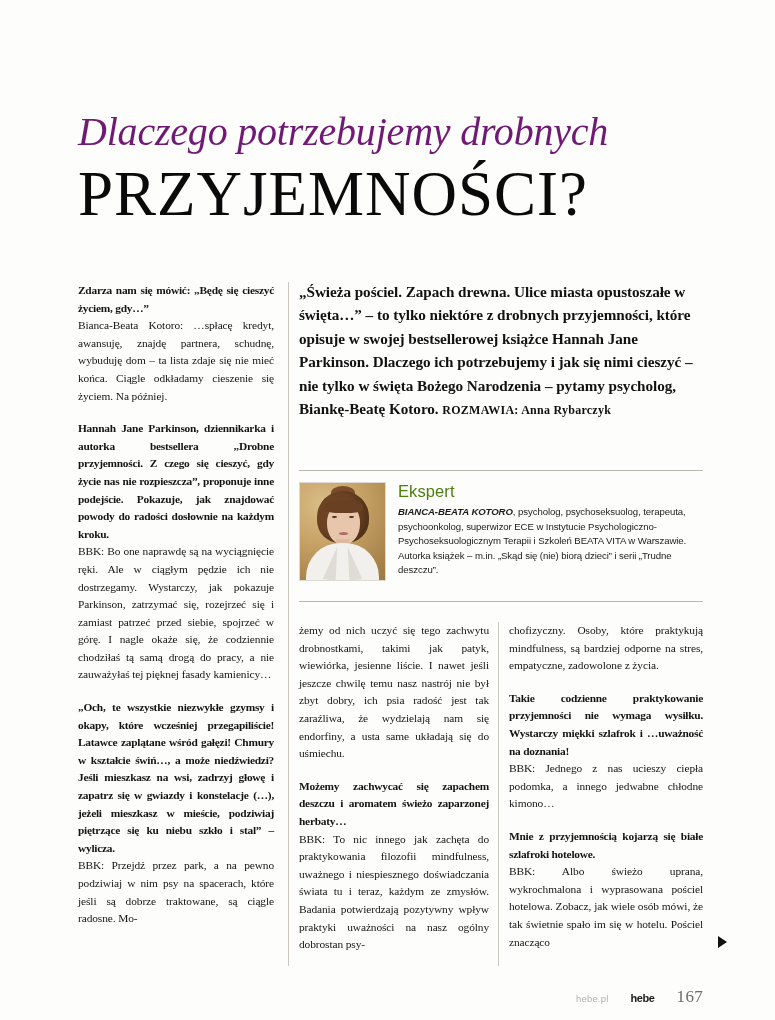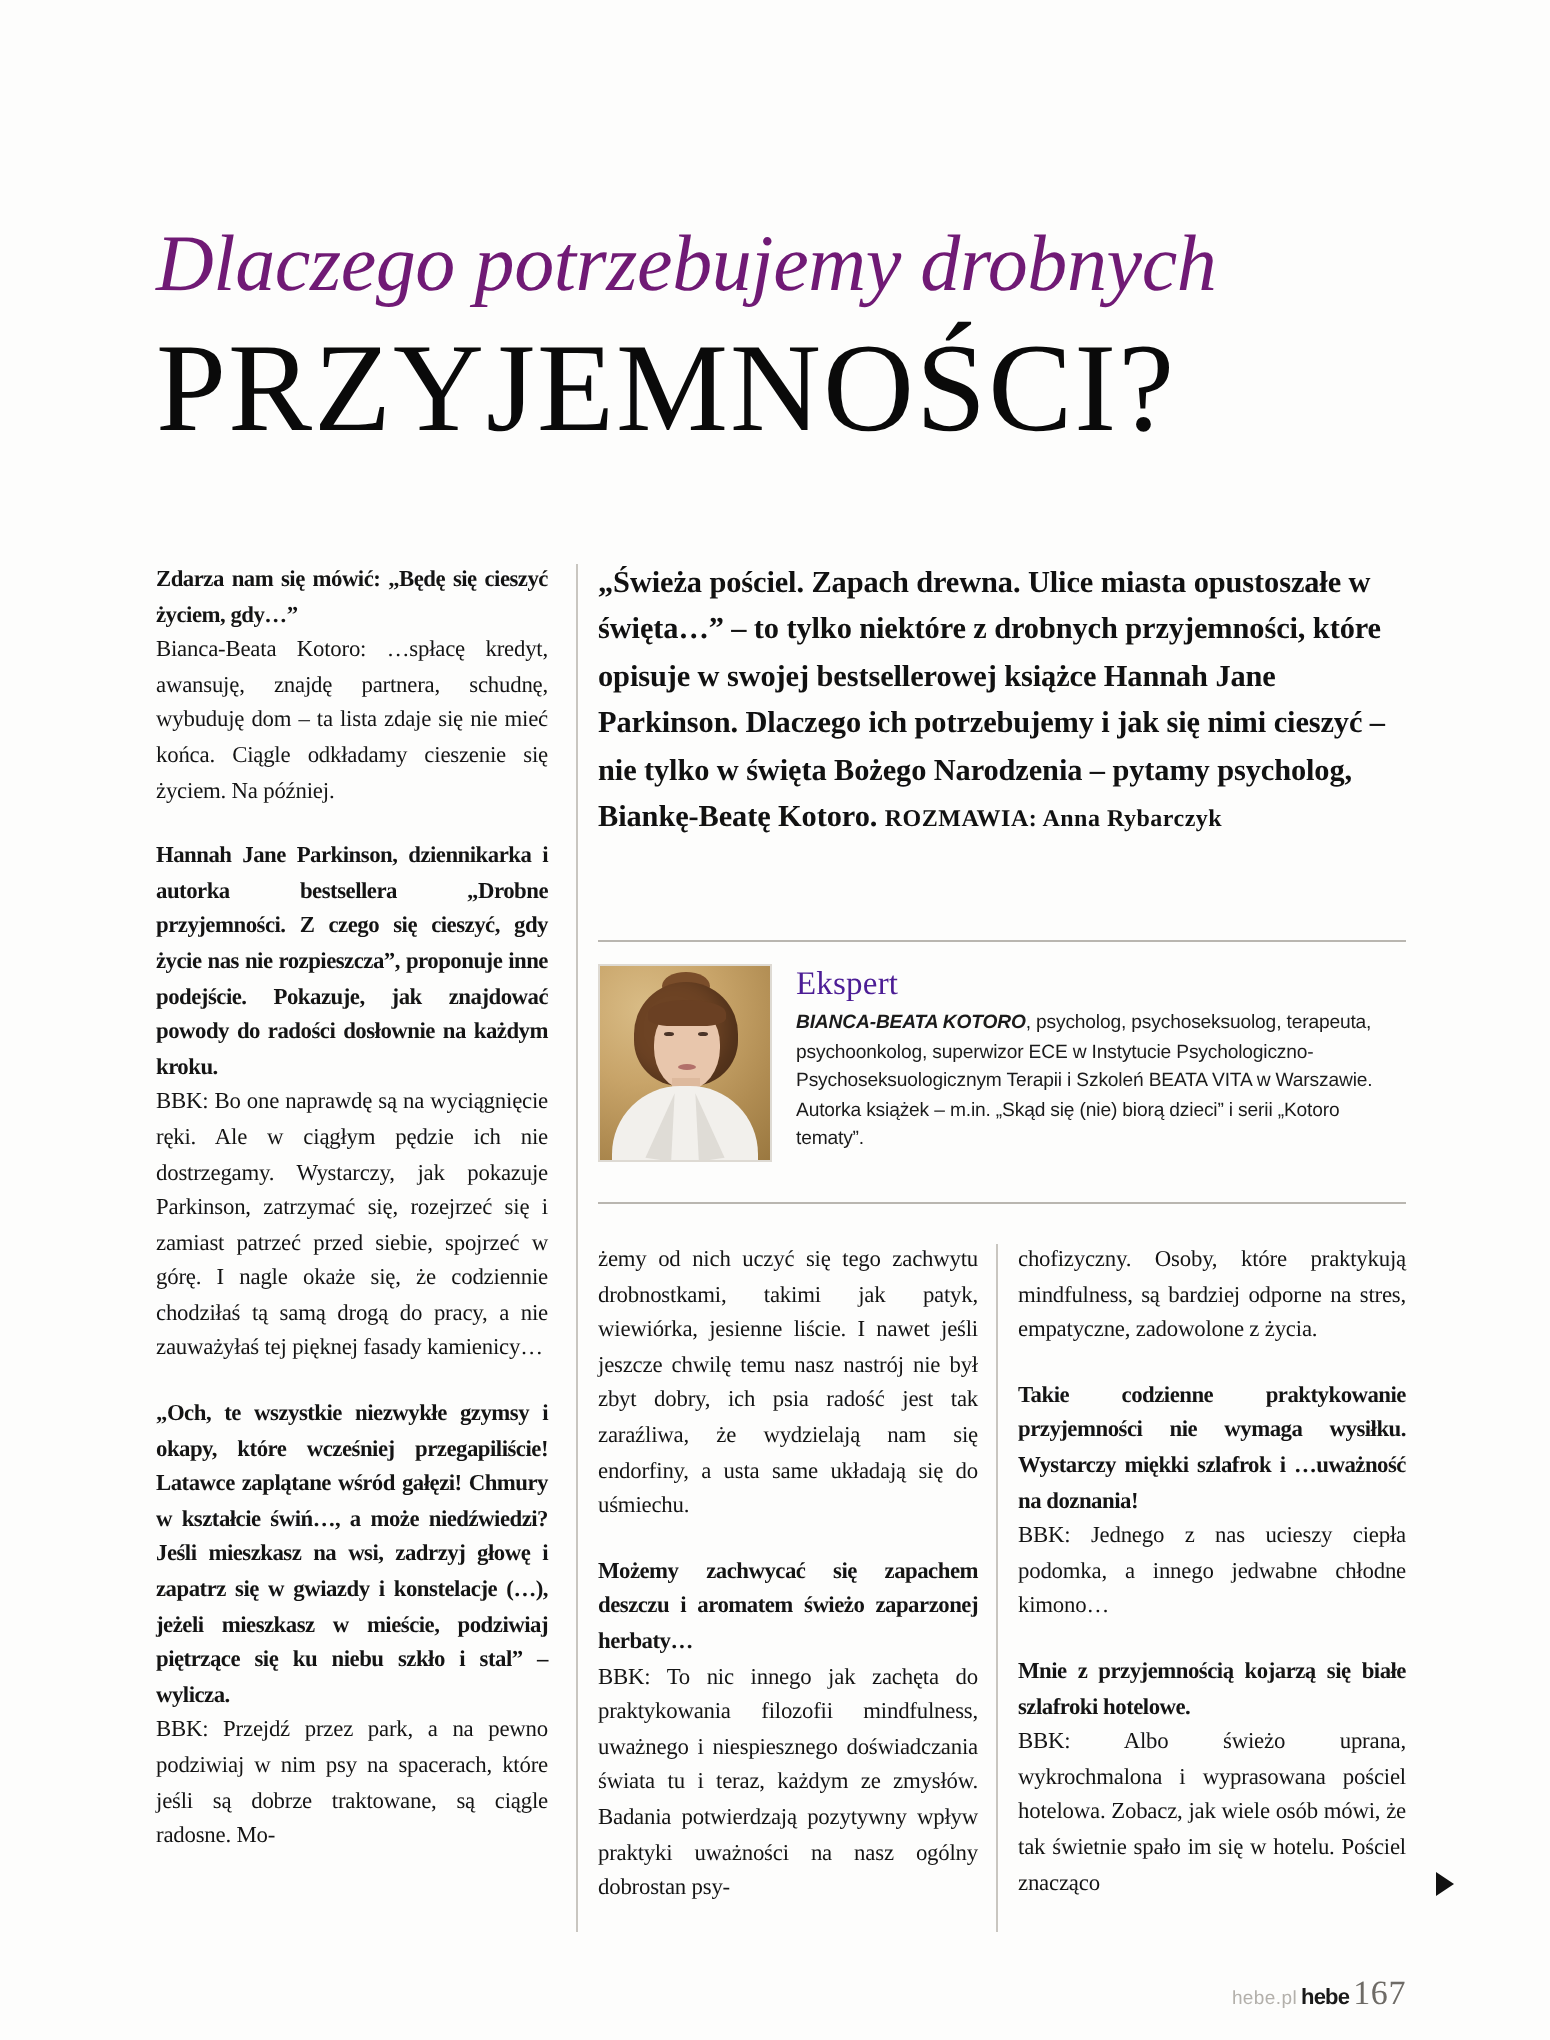--- a/index.html
+++ b/index.html
@@ -202,25 +202,25 @@
   }
   .ph-neck {
     position: absolute;
     left: 36px; bottom: 29px;
     width: 14px; height: 12px;
     background: #ddb99d;
   }
 
   .expert-text { flex: 1 1 auto; padding-top: 0px; }
   .expert-title {
-    font-family: Liberation Serif, serif;
+    font-family: Liberation Sans, sans-serif;
     font-weight: 400;
     font-size: 16.5px;
     line-height: 19px;
-    color: #4c1d95;
+    color: #4d7c0f;
     letter-spacing: 0.1px;
     margin-bottom: 4px;
   }
   .expert-body {
     font-family: "Liberation Sans", sans-serif;
     font-size: 9.6px;
     line-height: 14.6px;
     color: #1b1b1b;
     letter-spacing: -0.08px;
   }
@@ -244,21 +244,21 @@
   #col2 { left: 299px; width: 190px; }
   #col3 { left: 509px; width: 194px; }
 
   
   .footer {
     position: absolute;
     right: 72px;
     bottom: 13px;
     display: flex;
     align-items: baseline;
-    gap: 2px;
+    gap: 22px;
   }
   .footer-site {
     font-family: "Liberation Sans", sans-serif;
     font-size: 9.5px;
     color: #b3b0ab;
     letter-spacing: 0.2px;
   }
   .footer-brand {
     font-family: "Liberation Sans", sans-serif;
     font-weight: 700;
@@ -324,21 +324,21 @@
         <div class="ph-eye-l"></div>
         <div class="ph-eye-r"></div>
         <div class="ph-mouth"></div>
         <div class="ph-neck"></div>
         <div class="ph-body"></div>
         <div class="ph-lapel-l"></div>
         <div class="ph-lapel-r"></div>
       </div>
       <div class="expert-text">
         <div class="expert-title">Ekspert</div>
-        <div class="expert-body"><b>BIANCA-BEATA KOTORO</b><span>, psycholog, psychoseksuolog, terapeuta, psychoonkolog, superwizor ECE w Instytucie Psychologiczno-Psychoseksuologicznym Terapii i Szkoleń BEATA VITA w Warszawie. Autorka książek – m.in. „Skąd się (nie) biorą dzieci” i serii „Kotoro tematy”.</span></div>
+        <div class="expert-body"><b>BIANCA-BEATA KOTORO</b><span>, psycholog, psychoseksuolog, terapeuta, psychoonkolog, superwizor ECE w Instytucie Psychologiczno-Psychoseksuologicznym Terapii i Szkoleń BEATA VITA w Warszawie. Autorka książek – m.in. „Skąd się (nie) biorą dzieci” i serii „Trudne deszczu”.</span></div>
       </div>
     </div>
   </div>
 
   <div class="hrule" style="left:299px; top:601px; width:404px;"></div>
 
   <div class="lower" id="col2">
     <p class="a">żemy od nich uczyć się tego zachwytu drobnostkami, takimi jak patyk, wiewiórka, jesienne liście. I nawet jeśli jeszcze chwilę temu nasz nastrój nie był zbyt dobry, ich psia radość jest tak zaraźliwa, że wydzielają nam się endorfiny, a usta same układają się do uśmiechu.</p>
     <div class="gap"></div>
     <p class="q">Możemy zachwycać się zapachem deszczu i aromatem świeżo zaparzonej herbaty…</p>

